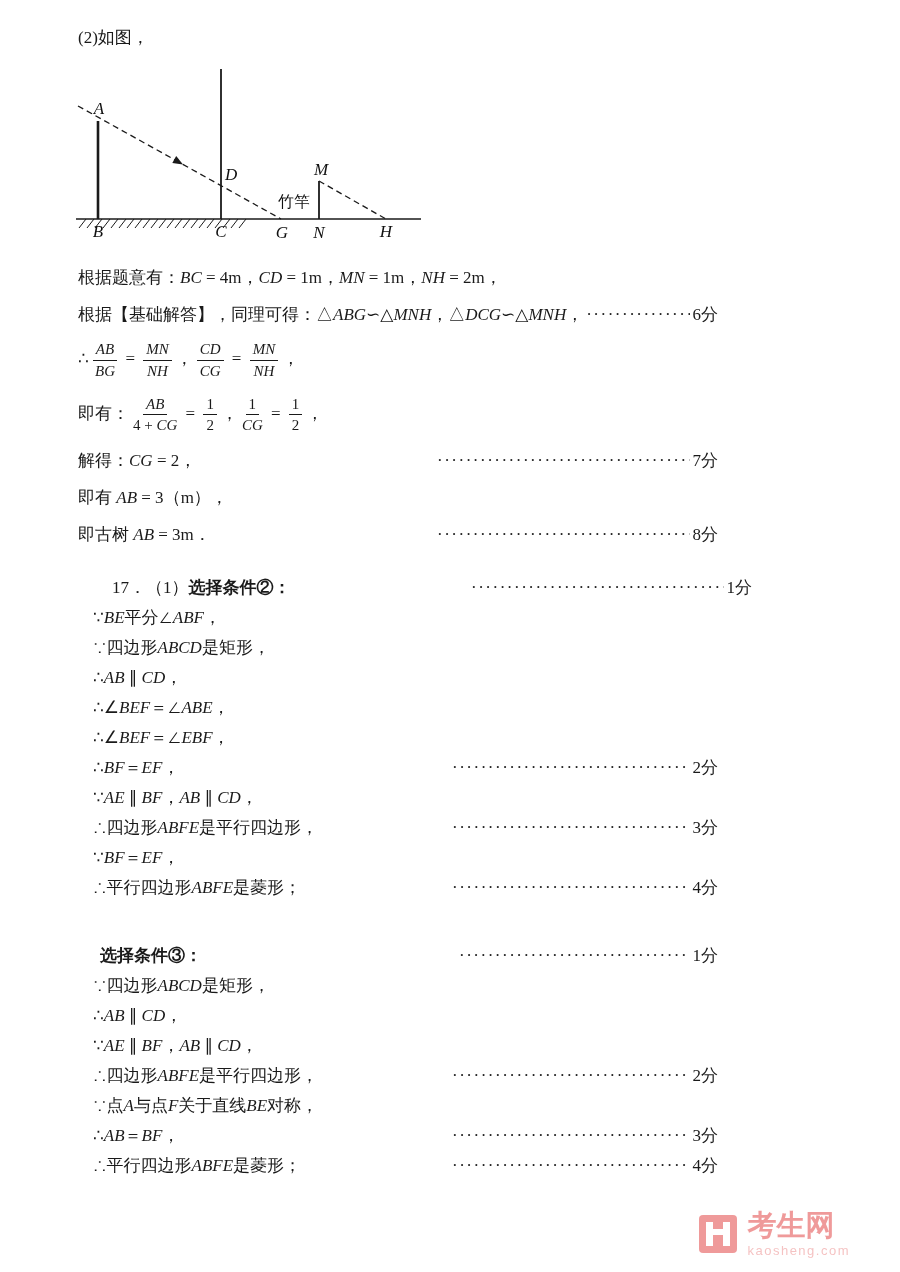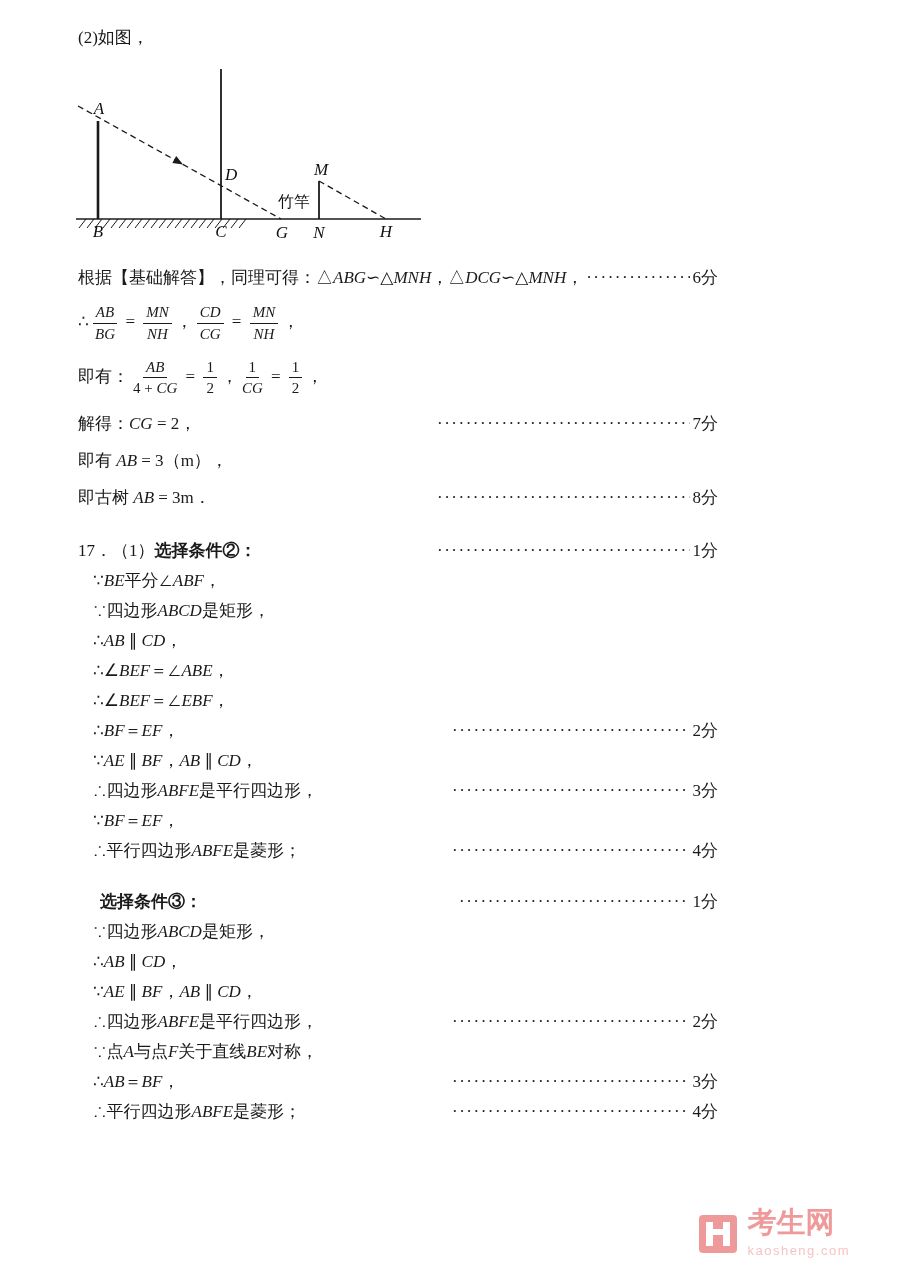--- a/index.html
+++ b/index.html
@@ -11,36 +11,36 @@
   .intro { font-size:17px; line-height:24px; }
   .diagram { display:block; margin:14px 0 0 -2px; }
   .diagram text { fill:#111; }
   .diagram .it   { font:italic 17px "Liberation Serif", serif; }
   .diagram .cnlab{ font:16px "Liberation Serif", serif; }
   #lines { margin-top:16px; }
   .line { display:flex; align-items:baseline; width:640px; font-size:17px; }
   .p2   { line-height:24px; margin-bottom:13px; }
   .fracline { margin:4px 0 14px; }
   .stmt { line-height:30px; padding-left:15px; }
-  .sec  { line-height:30px; }
+  .sec  { line-height:30px;margin-left:34px; }
   .sec2 { line-height:30px; padding-left:22px; }
   .gap17{ margin-top:26px; }
-  .gap3 { margin-top:21px; }
+  .gap3 { margin-top:38px; }
   .text { white-space:nowrap; flex:0 0 auto; }
   .fixed .text { min-width:356px; }
   .cnb { font-weight:bold; }
   .mi  { font-style:italic; }
   .dots { flex:1 1 auto; overflow:hidden; white-space:nowrap; letter-spacing:1.5px; margin:0 3px; color:#222; }
   .score { flex:0 0 auto; white-space:nowrap; }
   .frac { display:inline-flex; flex-direction:column; align-items:center; vertical-align:middle; font-size:15px; line-height:1.25; margin:0 4px; }
   .frac .num { border-bottom:1px solid #1a1a1a; padding:0 3px 1px; }
   .frac .den { padding-top:1px; }
   .watermark { position:absolute; right:50px; bottom:14px; display:flex; align-items:center; gap:9px; opacity:.9; }
   .wm-col { display:flex; flex-direction:column; }
-  .wm-name { font-size:29px; font-weight:bold; color:#ee9090; line-height:1.05; font-family:Liberation Mono, monospace; }
+  .wm-name { font-size:29px; font-weight:bold; color:#ee9090; line-height:1.05; font-family:Liberation Sans, sans-serif; }
   .wm-site { font-size:13px; color:#f4bcbc; letter-spacing:1.5px; margin-top:3px; font-family:"Liberation Sans", sans-serif; }
 </style>
 </head>
 <body>
 
 <div class="page">
 
   <div class="intro">(2)如图，</div>
 
   <svg class="diagram" width="352" height="186" viewBox="0 0 352 186">
@@ -84,20 +84,23 @@
       <text x="22" y="173" text-anchor="middle" class="it">B</text>
       <text x="145" y="173" text-anchor="middle" class="it">C</text>
       <text x="206" y="174" text-anchor="middle" class="it">G</text>
       <text x="243" y="174" text-anchor="middle" class="it">N</text>
       <text x="310" y="173" text-anchor="middle" class="it">H</text>
     </g>
   </svg>
 
   <div id="lines">
       <div class="line p2">
+        <span class="text"><span class="cn">根据题意有：</span><span class="mi">BC</span><span class="mu"> = 4m</span><span class="cn">，</span><span class="mi">CD</span><span class="mu"> = 1m</span><span class="cn">，</span><span class="mi">MN</span><span class="mu"> = 1m</span><span class="cn">，</span><span class="mi">NH</span><span class="mu"> = 2m</span><span class="cn">，</span></span>
+      </div>
+      <div class="line p2">
         <span class="text"><span class="cn">根据【基础解答】，同理可得：</span><span class="mu">△</span><span class="mi">ABG</span><span class="mu">∽△</span><span class="mi">MNH</span><span class="cn">，</span><span class="mu">△</span><span class="mi">DCG</span><span class="mu">∽△</span><span class="mi">MNH</span><span class="cn">，</span></span>
         <span class="dots">··················································································································</span>
         <span class="score">6分</span>
       </div>
       <div class="line p2 fracline">
         <span class="text"><span class="cn">∴</span><span class="frac">
             <span class="num"><span class="mi">AB</span></span>
             <span class="den"><span class="mi">BG</span></span>
           </span><span class="mu"> = </span><span class="frac">
             <span class="num"><span class="mi">MN</span></span>

